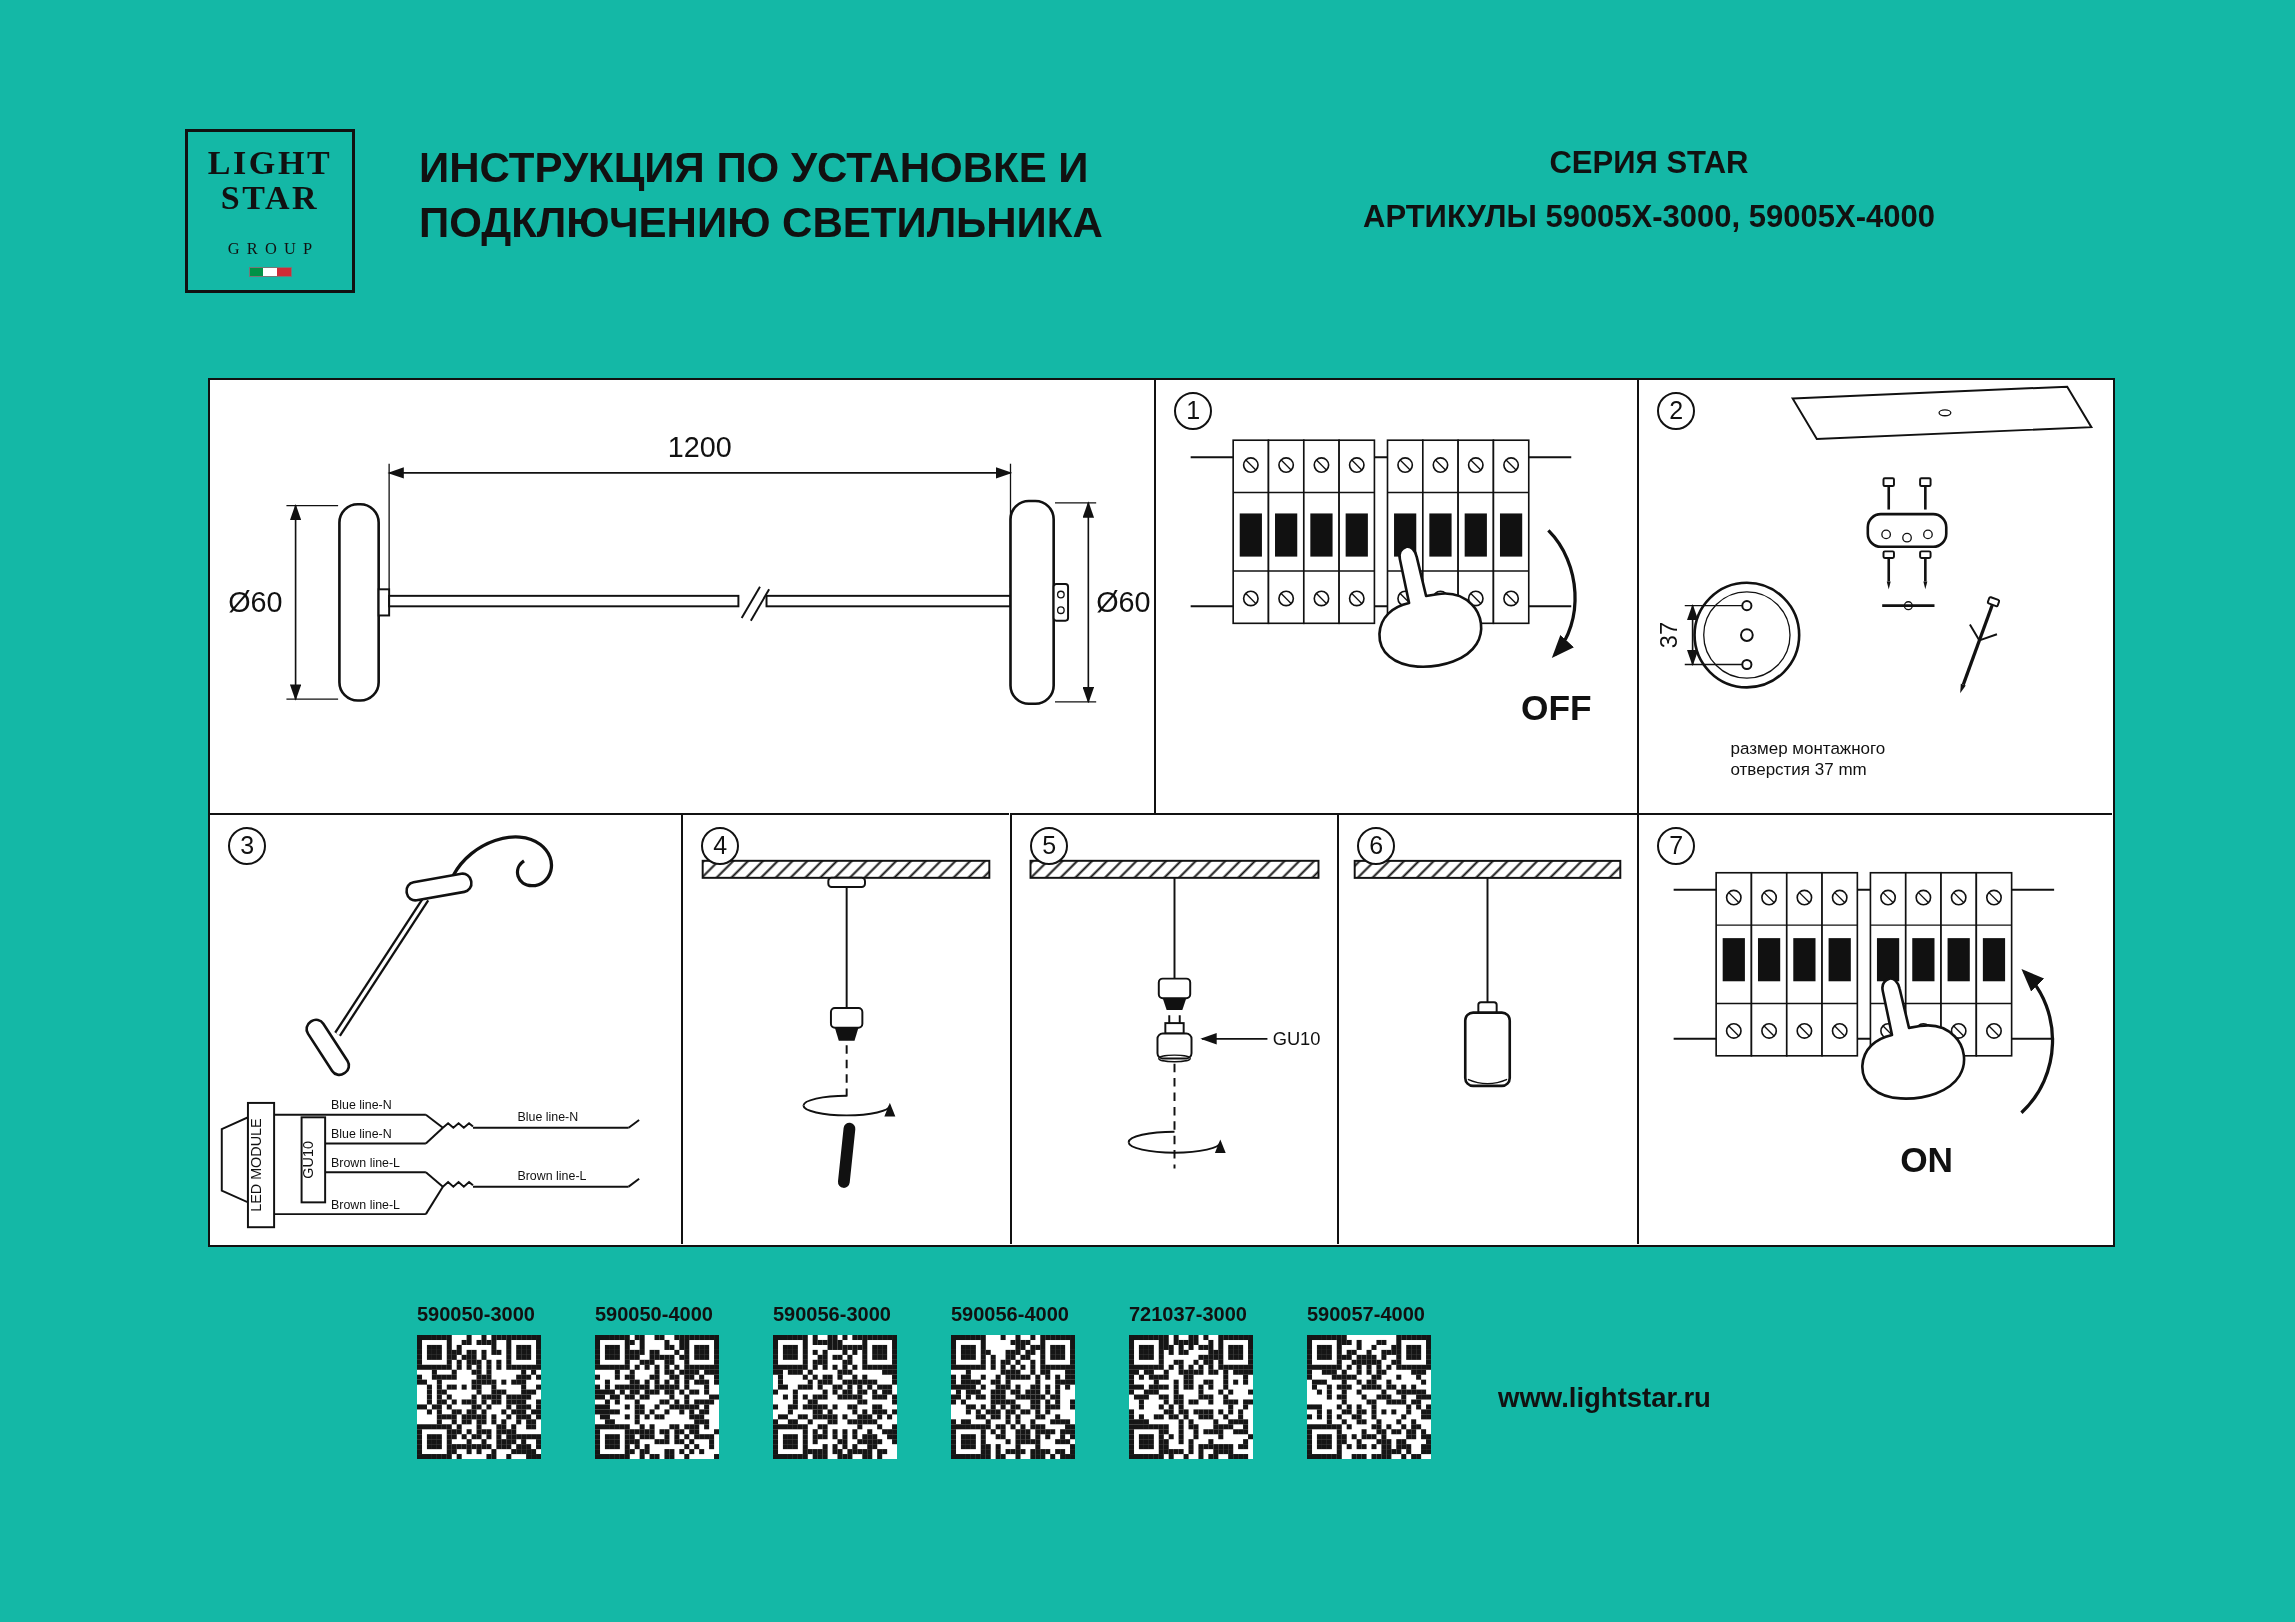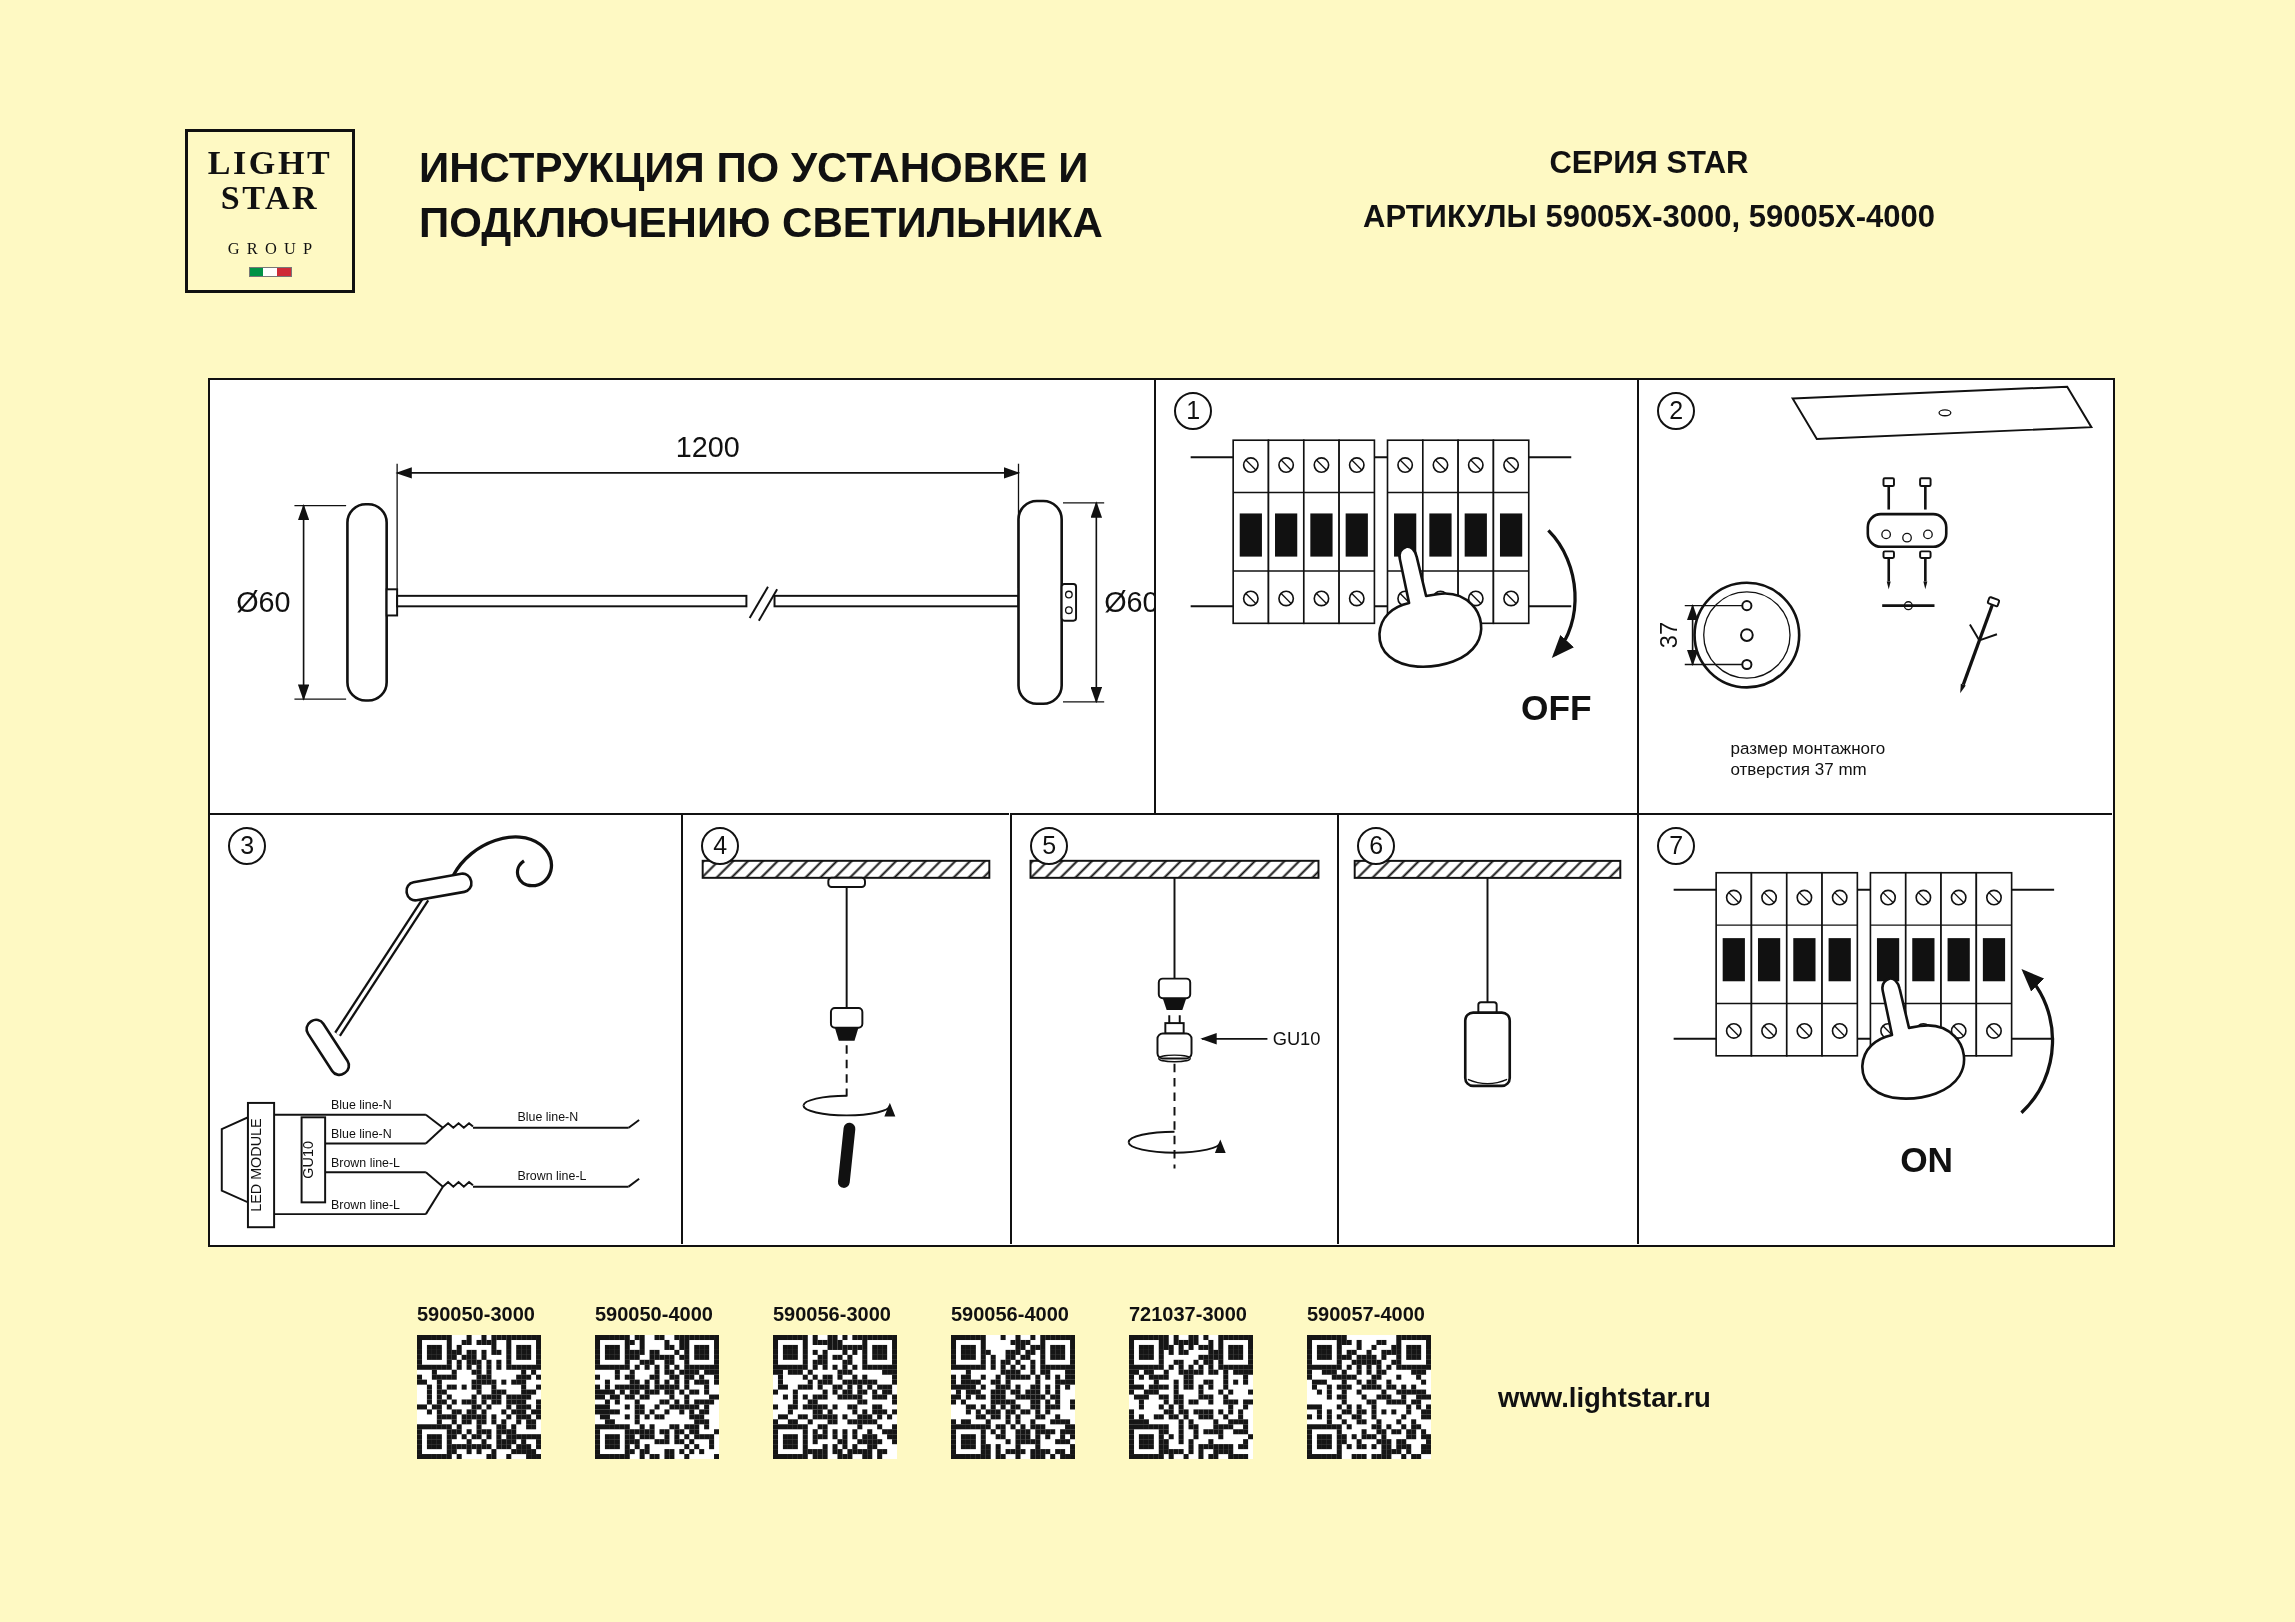--- a/index.html
+++ b/index.html
@@ -1,38 +1,38 @@
 <!DOCTYPE html>
 <html lang="ru" style="font-size:10.5px"><head>
 <meta charset="utf-8">
 <style>
   *{box-sizing:border-box}
   body{margin:0;background:#fff}
-  .page{position:relative;width:2295px;height:1623px;background:#fef9c3;color:#111;
+  .page{position:relative;width:2295px;height:1623px;background:#14b8a6;color:#111;
         font-family:"Liberation Sans",sans-serif;overflow:hidden}
 
   
   .logo{position:absolute;left:185px;top:129px;width:170px;height:164px;border:3.3px solid #111;
         display:flex;flex-direction:column;align-items:center;justify-content:center;
         font-family:"Liberation Serif",serif}
   .logo .l1,.logo .l2{font-size:34px;font-weight:700;letter-spacing:2.6px;line-height:1.04}
   .logo .l3{font-size:16.4px;letter-spacing:7.2px;margin-top:23px;text-indent:7.2px}
   .flag{display:flex;width:43px;height:10.5px;margin-top:7.9px;border:0.7px solid #777}
   .flag span{flex:1 1 0}
   .fg{background:#009246}.fw{background:#fff}.fr{background:#ce2b37}
 
   .title{position:absolute;left:419px;top:140px;font-size:42px;font-weight:700;line-height:1.32}
   .series-block{position:absolute;left:1230px;top:147px;width:838px;text-align:center;font-weight:700}
   .series-line{font-size:31px;line-height:1.0}
   .articles-line{font-size:31px;margin-top:21px}
 
   
   .grid{position:absolute;left:208px;top:378px;width:1907px;height:869px;border:2.6px solid #111;background:#fff}
   .panel{position:absolute;background:#fff;overflow:hidden}
-  .p-main{left:16px;top:0;width:944px;height:433px}
+  .p-main{left:8px;top:0;width:944px;height:433px}
   .p-1{left:944px;top:0;width:483px;height:433px;border-left:2.6px solid #111}
   .p-2{left:1427px;top:0;width:475px;height:433px;border-left:2.6px solid #111}
   .p-3{left:0;top:433px;width:471px;height:431px;border-top:2.6px solid #111}
   .p-4{left:471px;top:433px;width:328px;height:431px;border-top:2.6px solid #111;border-left:2.6px solid #111}
   .p-5{left:800px;top:433px;width:327px;height:431px;border-top:2.6px solid #111;border-left:2.6px solid #111}
   .p-6{left:1127px;top:433px;width:300px;height:431px;border-top:2.6px solid #111;border-left:2.6px solid #111}
   .p-7{left:1427px;top:433px;width:475px;height:431px;border-top:2.6px solid #111;border-left:2.6px solid #111}
 
   .stepnum{position:absolute;left:18.3px;top:11.8px;width:38px;height:38px;border:2px solid #111;border-radius:50%;
            display:flex;align-items:center;justify-content:center;font-size:25px;background:#fff;z-index:2}

